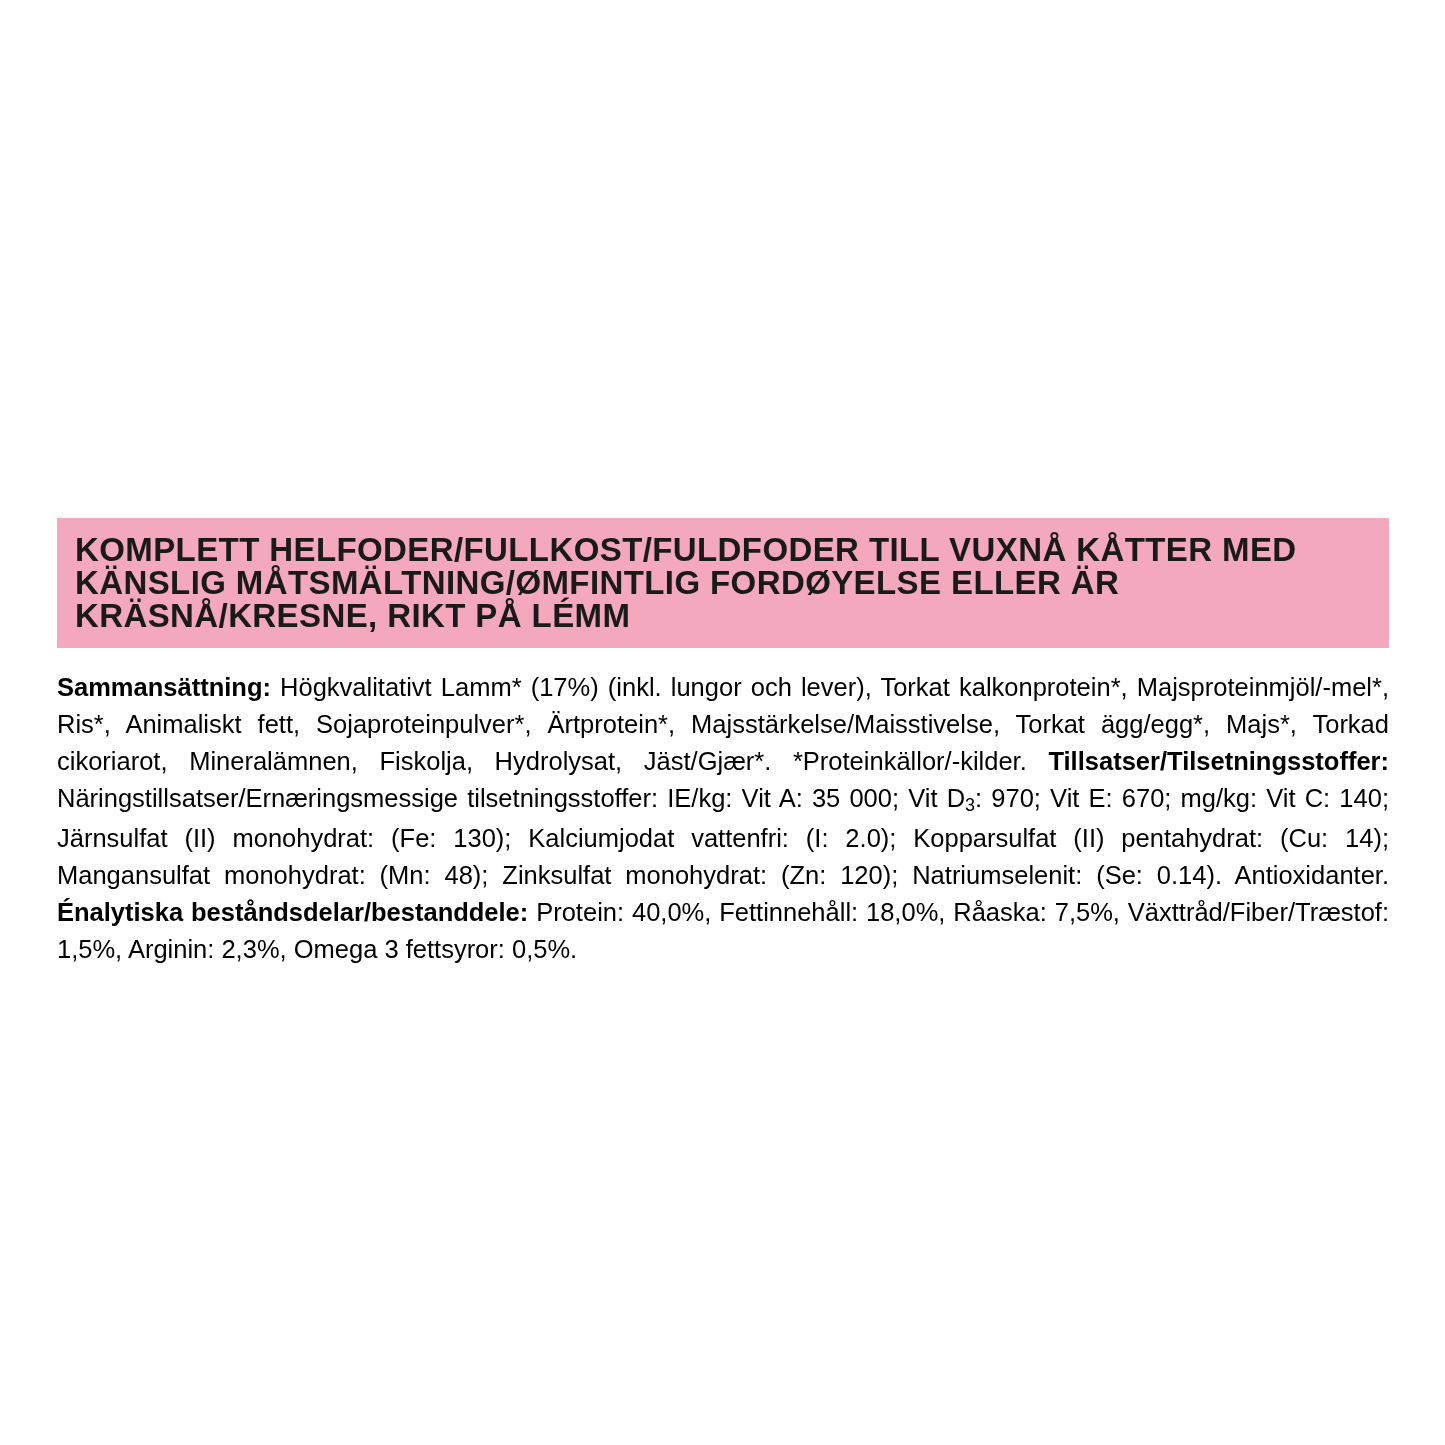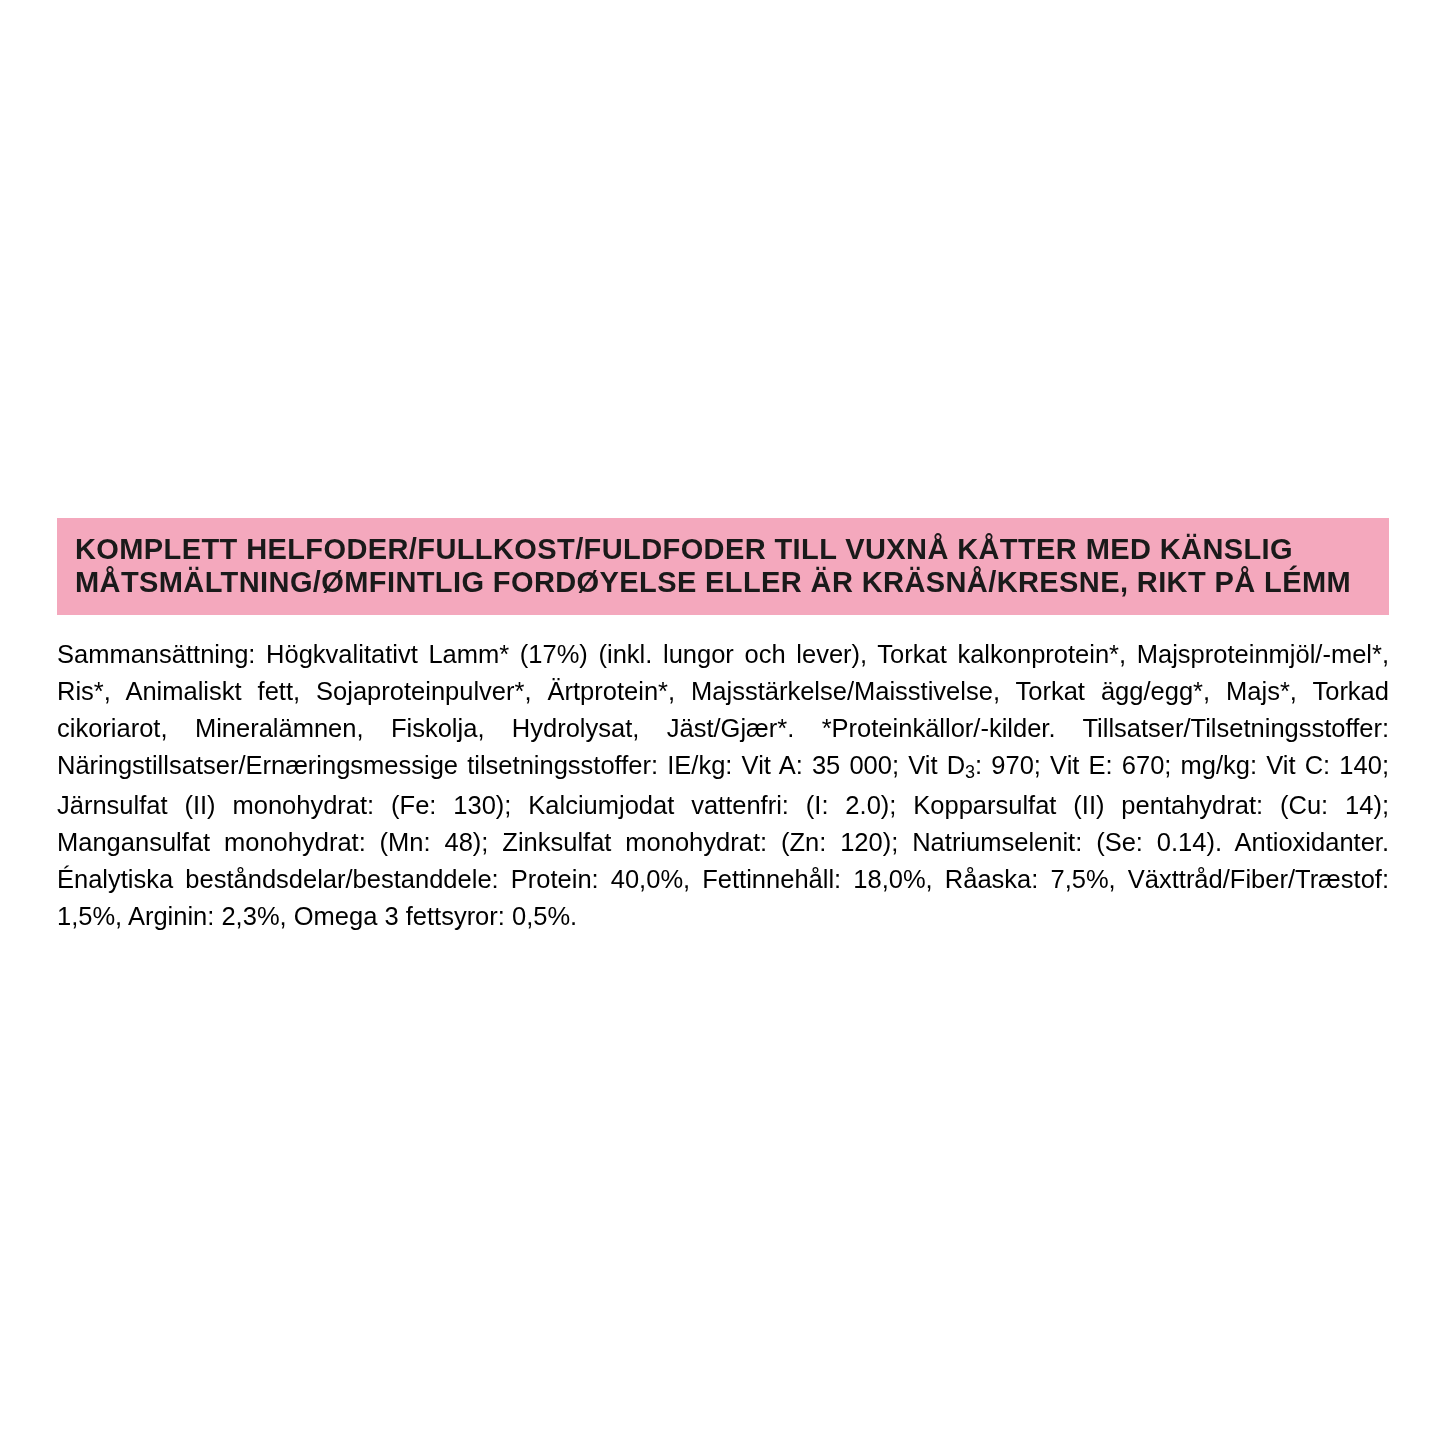--- a/index.html
+++ b/index.html
@@ -36,41 +36,41 @@
     letter-spacing: 1.2px;
     line-height: 32px;
     padding-top: 15px;
     color: #000000;
   }
 
   .pink-banner {
     flex: 1 1 auto;
     background: #f4a8bd;
     color: #1a1a1a;
-    font-size: 29px;
+    font-size: 33px;
     font-weight: bold;
     letter-spacing: 0.4px;
     line-height: 33px;
     padding: 15px 18px 16px 18px;
     box-sizing: border-box;
     text-transform: uppercase;
   }
 
   .body-text {
     margin-top: 21px;
     font-size: 25.5px;
     line-height: 37px;
     text-align: justify;
     text-justify: inter-word;
     color: #000000;
     width: 1332px;
   }
 
   .body-text b {
-    font-weight: normal;
+    font-weight: bold;
   }
 
   .body-text sub {
     font-size: 18px;
     vertical-align: baseline;
     position: relative;
     top: 4px;
   }
 </style>
 </head>

